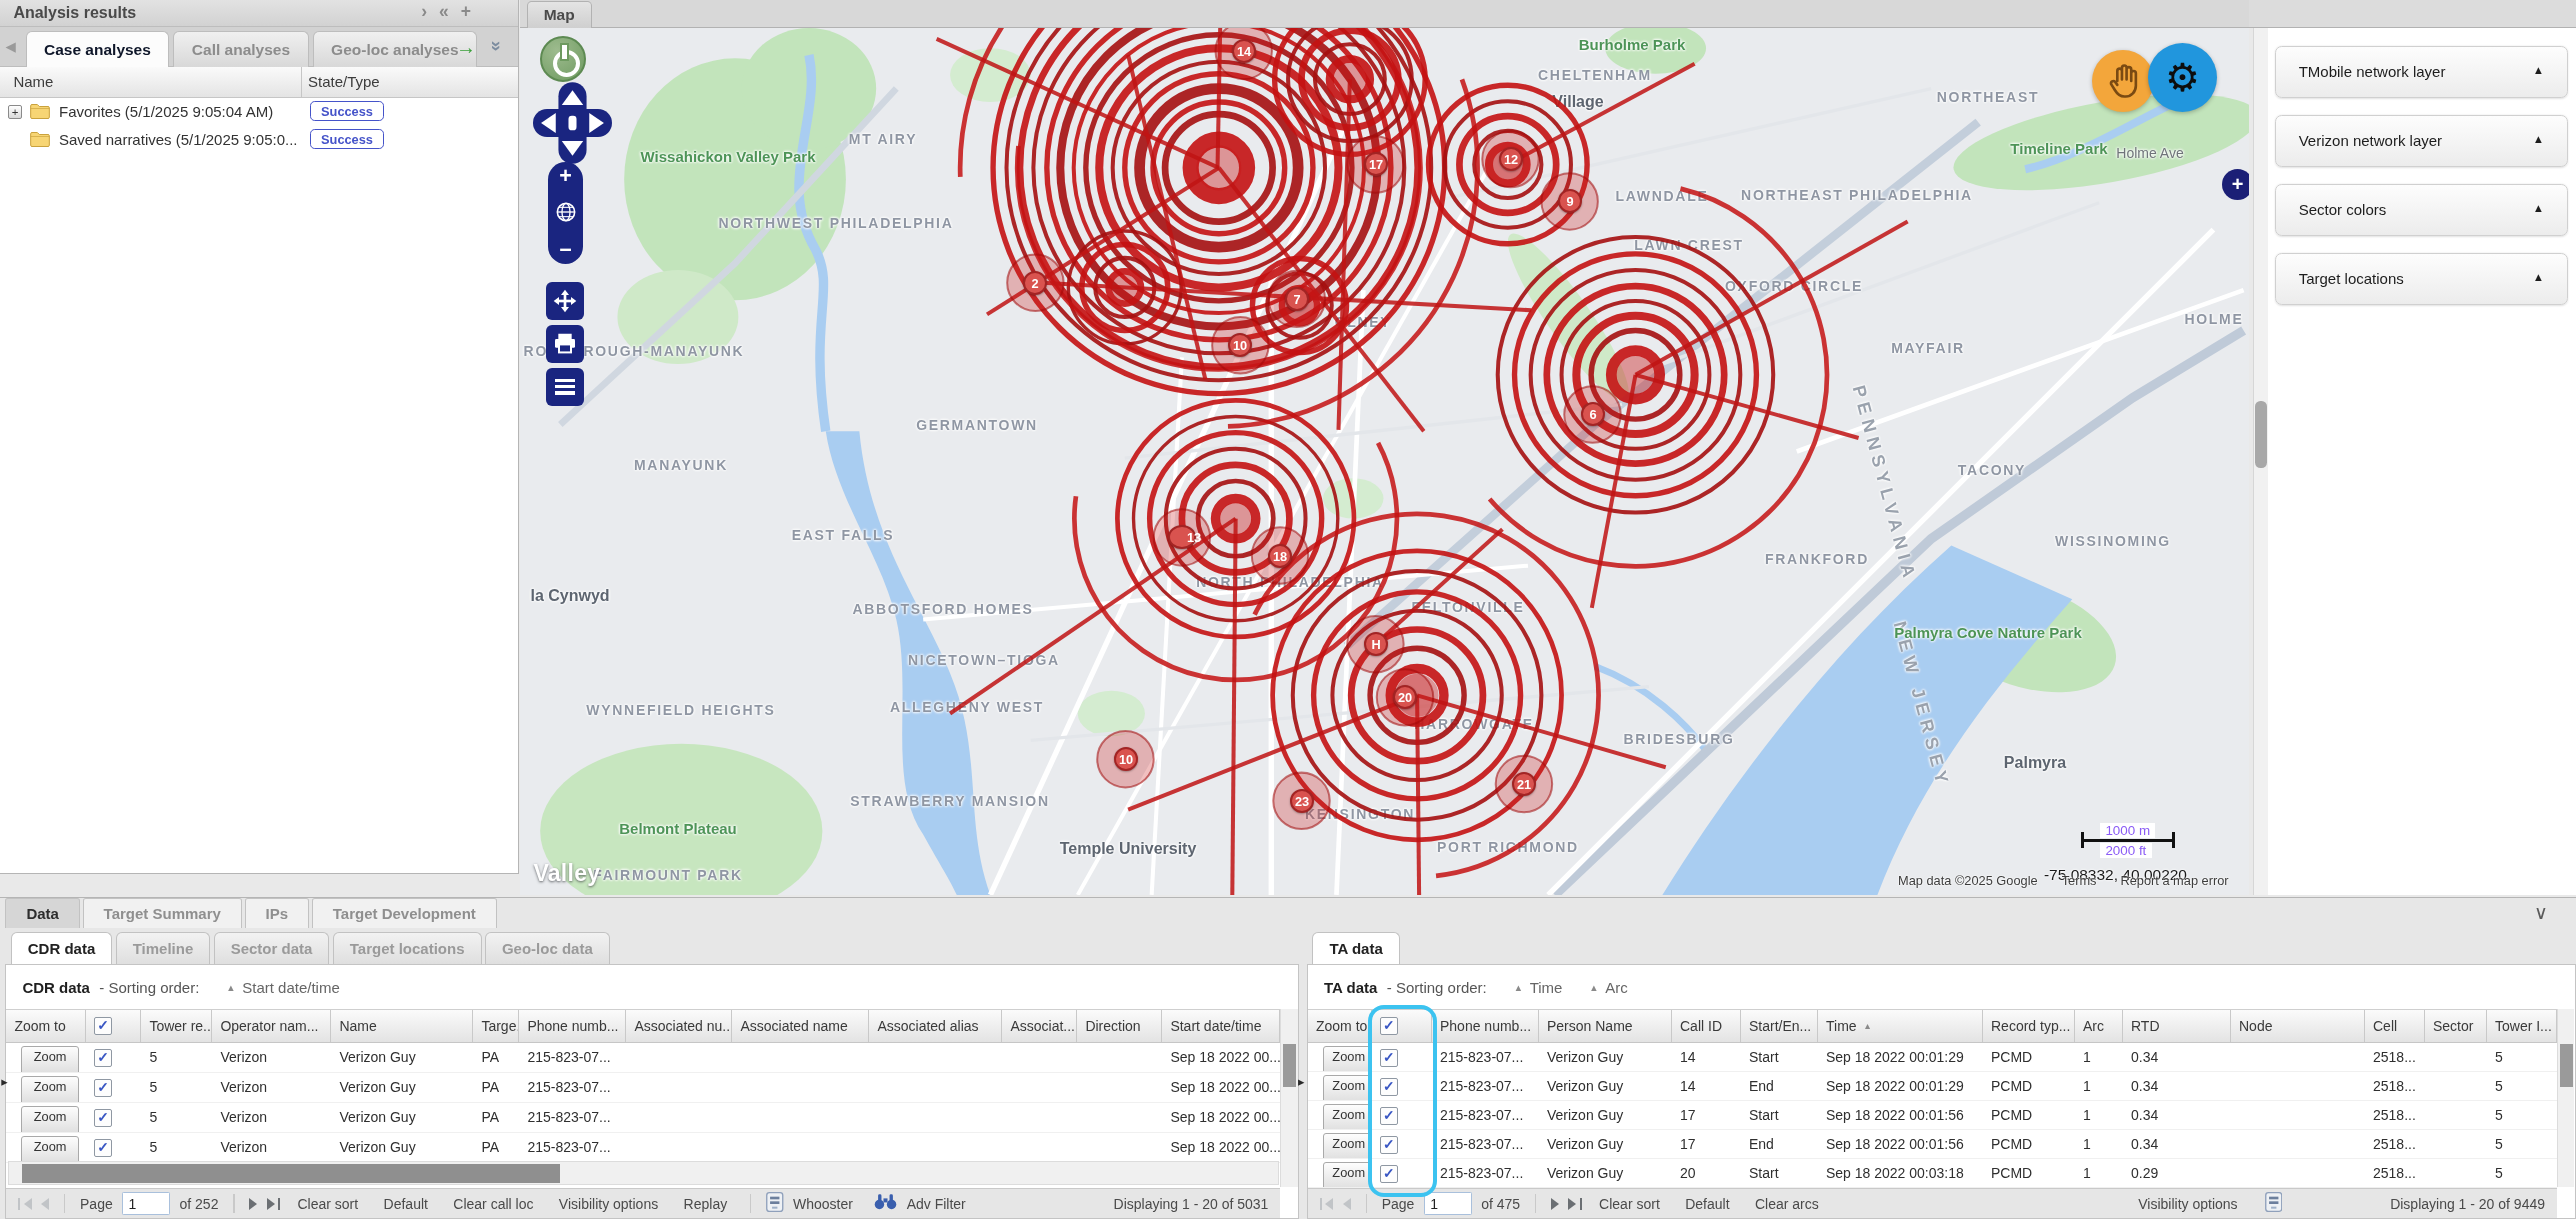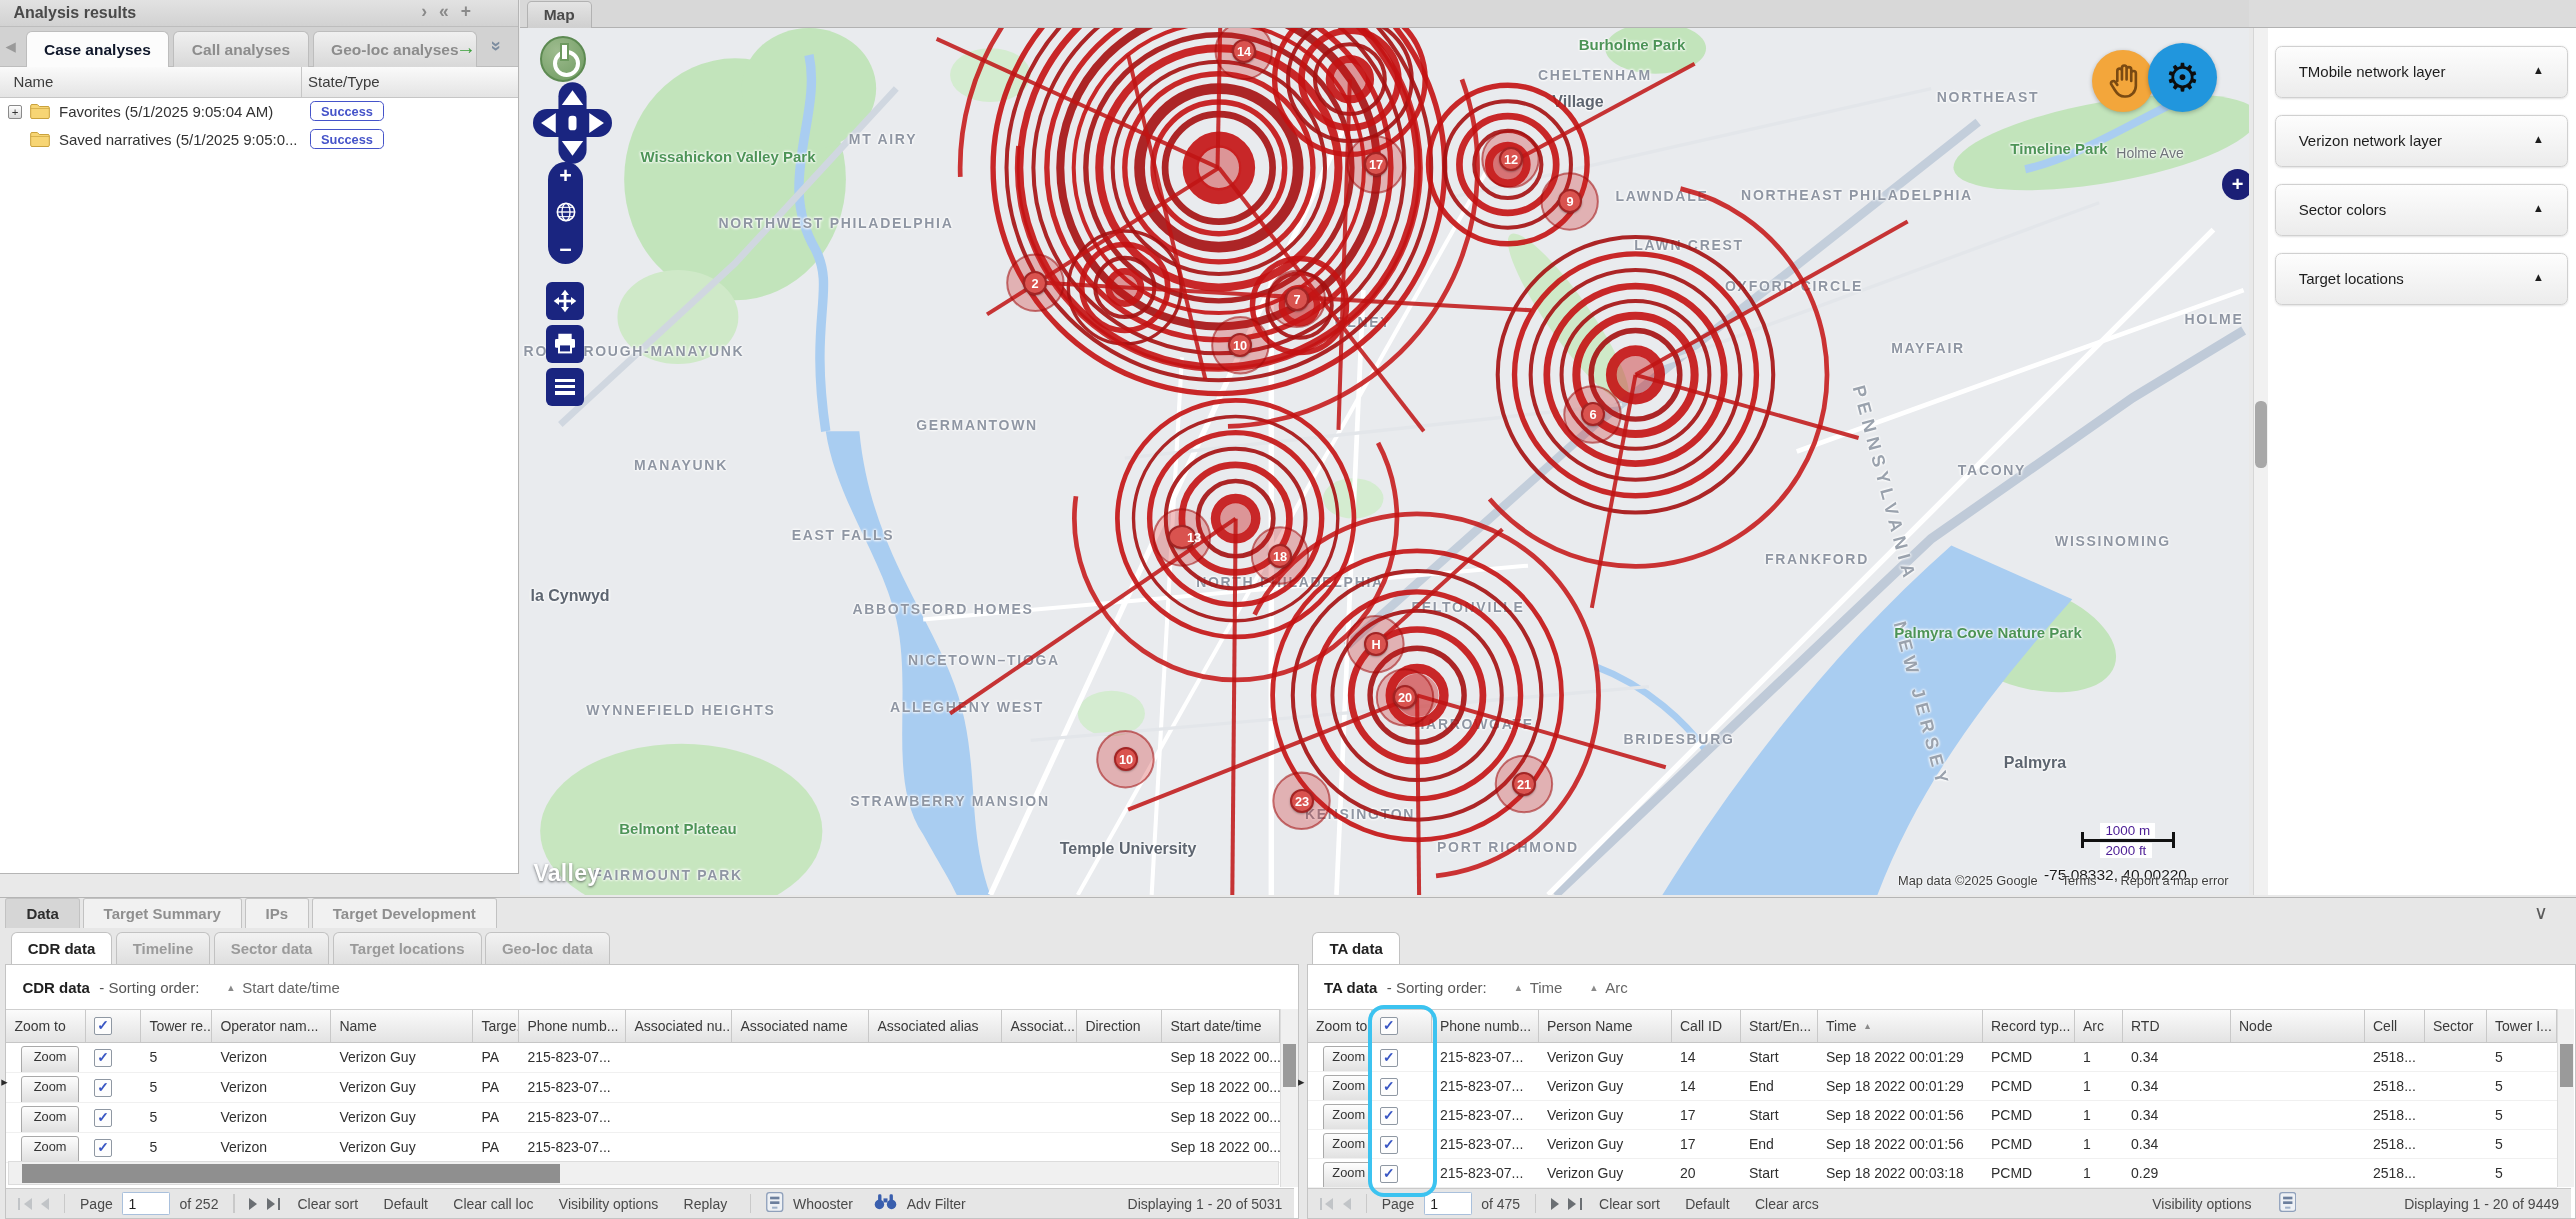--- a/index.html
+++ b/index.html
@@ -76,21 +76,21 @@
   .btn-gear{position:absolute;left:1628px;top:15px;width:69px;height:69px;border-radius:50%;background:#2196dd;z-index:7;
     display:flex;align-items:center;justify-content:center;color:#0d0d0d;font-size:39px;box-shadow:0 1.3px 4px rgba(0,0,0,.25);}
   .btn-plus{position:absolute;left:1702px;top:141px;width:31px;height:31px;border-radius:50%;background:#1b1f76;z-index:6;
     color:#fff;font-size:20px;font-weight:bold;display:flex;align-items:center;justify-content:center;}
   .google-logo{position:absolute;left:13.4px;bottom:8px;z-index:5;font-size:23px;font-weight:bold;color:#fff;
     letter-spacing:0.3px;text-shadow:0 0.7px 2.7px rgba(60,64,67,.8);}
   .scalebar{position:absolute;right:74px;bottom:37px;z-index:5;width:94px;}
   .sb-line{height:2.7px;background:#111;position:relative;}
   .sb-line::before,.sb-line::after{content:"";position:absolute;top:-6.7px;width:2.7px;height:16px;background:#111;}
   .sb-line::before{left:0;} .sb-line::after{right:0;}
-  .sb-m,.sb-ft{font-size:13.4px;color:#4c1d95;background:#fff;display:inline-block;padding:0 5.4px;margin-left:19px;}
+  .sb-m,.sb-ft{font-size:13.4px;color:#8b5cf6;background:#fff;display:inline-block;padding:0 5.4px;margin-left:19px;}
   .sb-m{margin-bottom:1.3px;} .sb-ft{margin-top:1.3px;}
   .coords{position:absolute;right:62px;bottom:10.8px;z-index:5;font-size:15.5px;color:#1a1a1a;
     text-shadow:0 0 2.7px #fff,0 0 2.7px #fff;}
   .attrib-fix{position:absolute;left:1378px;top:845px;z-index:5;font-size:12.8px;color:#3c3c3c;display:flex;gap:24px;
     text-shadow:0 0 2px #fff,0 0 2px #fff;}
   .map-vscroll{position:absolute;left:2253px;top:28px;width:15px;height:867px;background:#f1f1f1;border-left:0.7px solid #d6d6d6;}
   .map-vscroll .thumb{position:absolute;left:1.3px;top:373px;width:11.4px;height:67px;background:#a8a8a8;border-radius:5.4px;}
 
   
   #layers-panel{position:absolute;left:2268px;top:28px;width:308px;height:867px;background:#fff;}
@@ -132,21 +132,21 @@
   .chk{display:inline-block;margin-top:5.4px;width:17.5px;height:17.5px;background:#fdfdfd;border:1.3px solid #8f98a3;border-radius:2px;
     text-align:center;line-height:15px;}
   .chk::after{content:"✓";color:#3a57c4;font-size:14px;font-weight:bold;}
   .cdr-head,.cdr-row{display:grid;grid-template-columns:80px 55px 71px 119px 142px 46px 107px 106px 137px 133px 75px 85px minmax(0,1fr);}
   .ta-head,.ta-row{display:grid;grid-template-columns:64px 60px 107px 133px 69px 77px 165px 92px 48px 108px 134px 60px 62px minmax(0,1fr);}
   .cdr-row{height:30px;} .ta-row{height:29px;}
   .hscroll{position:absolute;left:1.3px;right:19px;top:196px;height:24px;background:#f0f0f0;border:0.7px solid #dcdcdc;}
   .hscroll .thumb{position:absolute;left:13.4px;top:2px;width:538px;height:19px;background:#8f8f8f;}
   .vscroll{position:absolute;right:0.7px;top:44px;width:17.5px;bottom:31px;background:#f0f0f0;border-left:0.7px solid #dcdcdc;}
   .vscroll .thumb{position:absolute;left:2px;top:35px;width:12.8px;height:43px;background:#9a9a9a;}
-  .pager{position:absolute;left:0;right:4px;bottom:0;height:30px;background:#e6e6e6;border-top:0.7px solid #c9c9c9;
+  .pager{position:absolute;left:0;right:18px;bottom:0;height:30px;background:#e6e6e6;border-top:0.7px solid #c9c9c9;
     display:flex;align-items:center;padding:0 12px;font-size:14px;color:#4a4a4a;gap:9.4px;}
   .nav{display:flex;align-items:center;gap:3.4px;}
   .tr{width:0;height:0;border-top:6px solid rgba(0,0,0,0);border-bottom:6px solid rgba(0,0,0,0);}
   .tr.r{border-left:8px solid currentColor;} .tr.l{border-right:8px solid currentColor;}
   .vb{width:2px;height:12px;background:currentColor;}
   .dim{color:#c1c4c7;} .on{color:#6b6f73;}
   .psep{width:1.3px;height:19px;background:#c9c9c9;margin:0 5.4px;}
   .pinput{width:48px;height:23px;border:1.3px solid #a9c0dc;border-radius:1.3px;font-size:14px;color:#222;padding:0 5.4px;
     font-family:"Liberation Sans",sans-serif;}
   .pgbtn{margin:0 8px;color:#4a4a4a;}

